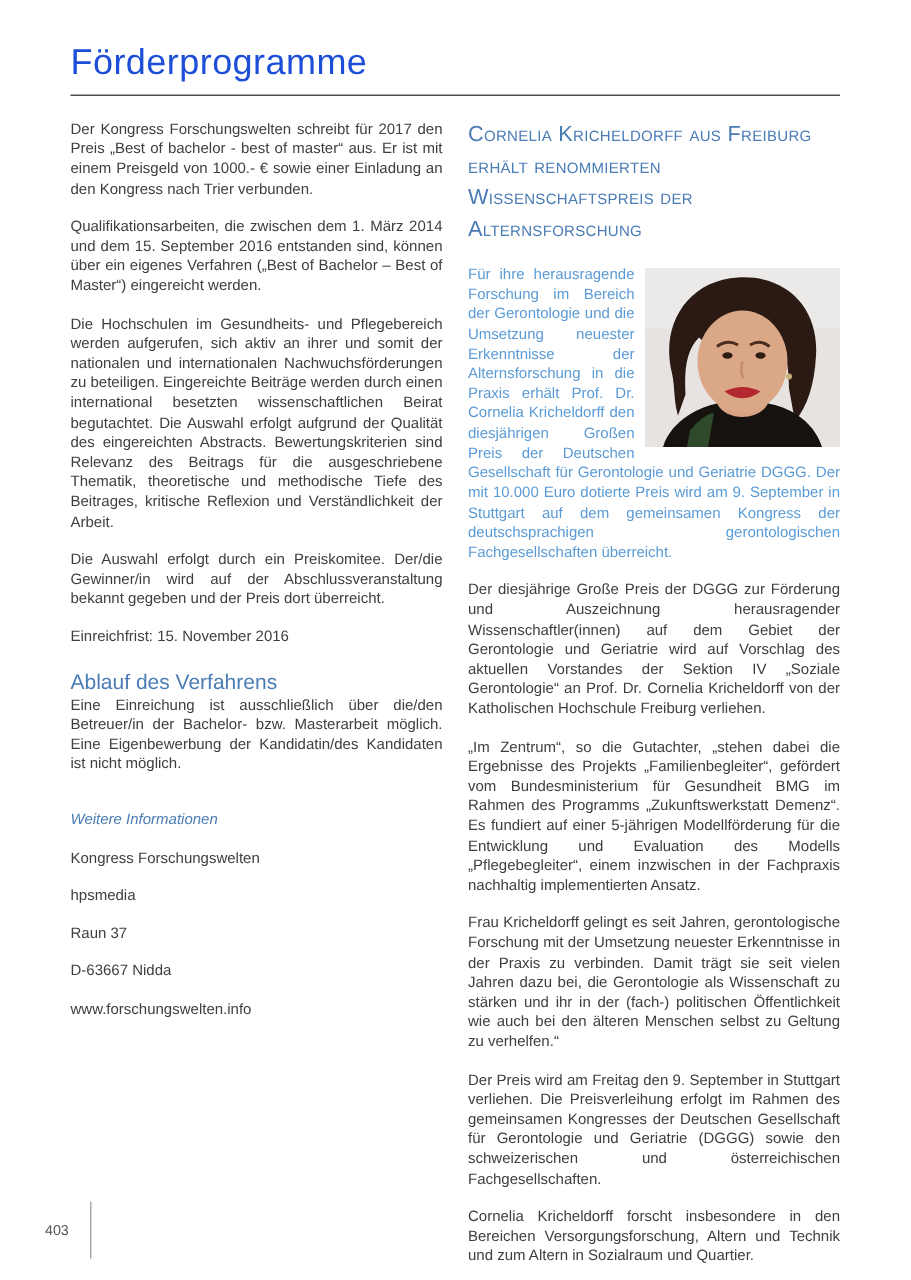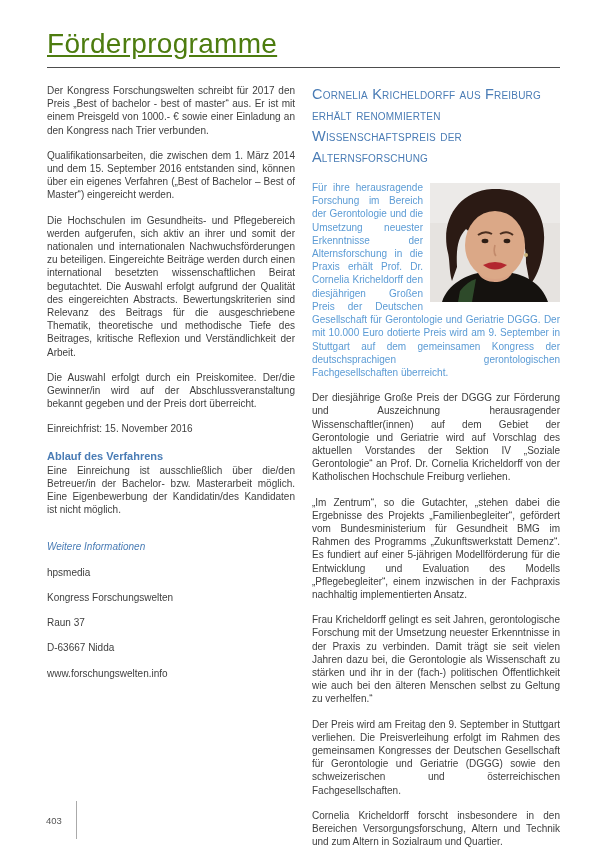--- a/index.html
+++ b/index.html
@@ -8,26 +8,25 @@
     width: 607px;
     height: 853px;
     background: #ffffff;
     font-family: "Liberation Sans", sans-serif;
     color: #3e3e3e;
     overflow: hidden;
     box-sizing: border-box;
     padding: 28px 47px 0 47px;
   }
   .page-title {
-    font-size: 28px;
+    font-size: 24px;
     font-weight: 400;
-    color: #4d7c0f;
+    color: #1d4ed8;
     margin: 0 0 7px 0;
     letter-spacing: 0.3px;
-    text-decoration: underline;
   }
   .title-rule {
     border: none;
     border-top: 1.6px solid #4d4d4d;
     margin: 0 0 16px 0;
   }
   .columns {
     display: flex;
     gap: 17px;
   }
@@ -43,22 +42,22 @@
   }
   .col p {
     font-size: 10px;
     line-height: 13.2px;
     text-align: justify;
     margin: 0 0 12px 0;
     hyphens: auto;
   }
   .deadline { text-align: right; }
   h3.sub-heading {
-    font-size: 11px;
-    font-weight: 700;
+    font-size: 14px;
+    font-weight: 400;
     color: #4a7cb5;
     margin: 14px 0 2px 0;
   }
   .info-block { margin-top: 24px; }
   .info-label {
     font-size: 9.8px;
     font-style: italic;
     color: #4a7cb5;
     margin: 0;
   }
@@ -74,21 +73,21 @@
     float: right;
     width: 130px;
     height: 119px;
     margin: 2px 0 5px 7px;
     background: #e3e0dd;
     display: block;
   }
   .photo-float svg { display:block; width:100%; height:100%; }
   .footer {
     position: absolute;
-    left: 16px;
+    left: 0;
     bottom: 14px;
     width: 511px;
     height: 38px;
     display: flex;
     align-items: center;
   }
   .footer .page-number {
     width: 60px;
     padding-left: 30px;
     font-size: 9.5px;
@@ -120,22 +119,22 @@
     <div class="col">
       <p>Der Kongress Forschungswelten schreibt für 2017 den Preis „Best of bachelor - best of master“ aus. Er ist mit einem Preisgeld von 1000.- € sowie einer Einladung an den Kongress nach Trier verbunden.</p>
       <p>Qualifikationsarbeiten, die zwischen dem 1. März 2014 und dem 15. September 2016 entstanden sind, können über ein eigenes Verfahren („Best of Bachelor – Best of Master“) eingereicht werden.</p>
       <p>Die Hochschulen im Gesundheits- und Pflegebereich werden aufgerufen, sich aktiv an ihrer und somit der nationalen und internationalen Nachwuchsförderungen zu beteiligen. Eingereichte Beiträge werden durch einen international besetzten wissenschaftlichen Beirat begutachtet. Die Auswahl erfolgt aufgrund der Qualität des eingereichten Abstracts. Bewertungskriterien sind Relevanz des Beitrags für die ausgeschriebene Thematik, theoretische und methodische Tiefe des Beitrages, kritische Reflexion und Verständlichkeit der Arbeit.</p>
       <p>Die Auswahl erfolgt durch ein Preiskomitee. Der/die Gewinner/in wird auf der Abschlussveranstaltung bekannt gegeben und der Preis dort überreicht.</p>
       <p class="deadline">Einreichfrist: 15. November 2016</p>
       <h3 class="sub-heading">Ablauf des Verfahrens</h3>
       <p>Eine Einreichung ist ausschließlich über die/den Betreuer/in der Bachelor- bzw. Masterarbeit möglich. Eine Eigenbewerbung der Kandidatin/des Kandidaten ist nicht möglich.</p>
       <div class="info-block">
         <p class="info-label">Weitere Informationen</p>
+        <p class="info-line">Kongress Forschungswelten</p>
         <p class="info-line">hpsmedia</p>
-        <p class="info-line">Kongress Forschungswelten</p>
         <p class="info-line">Raun 37</p>
         <p class="info-line">D-63667 Nidda</p>
         <p class="info-line">www.forschungswelten.info</p>
       </div>
     </div>
 
     <div class="col">
       <h2 class="article-heading">Cornelia Kricheldorff aus Freiburg erhält renommierten Wissenschaftspreis der Alternsforschung</h2>
       <p class="lead">
         <span class="photo-float">

